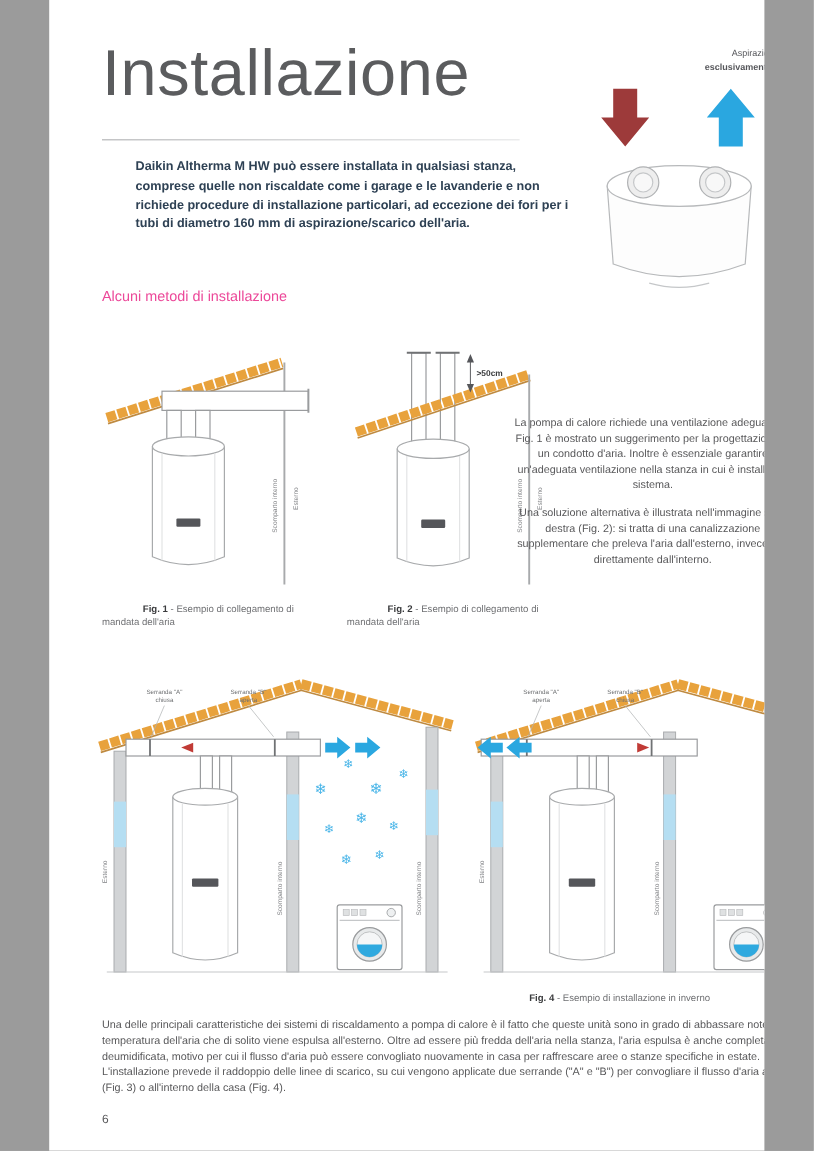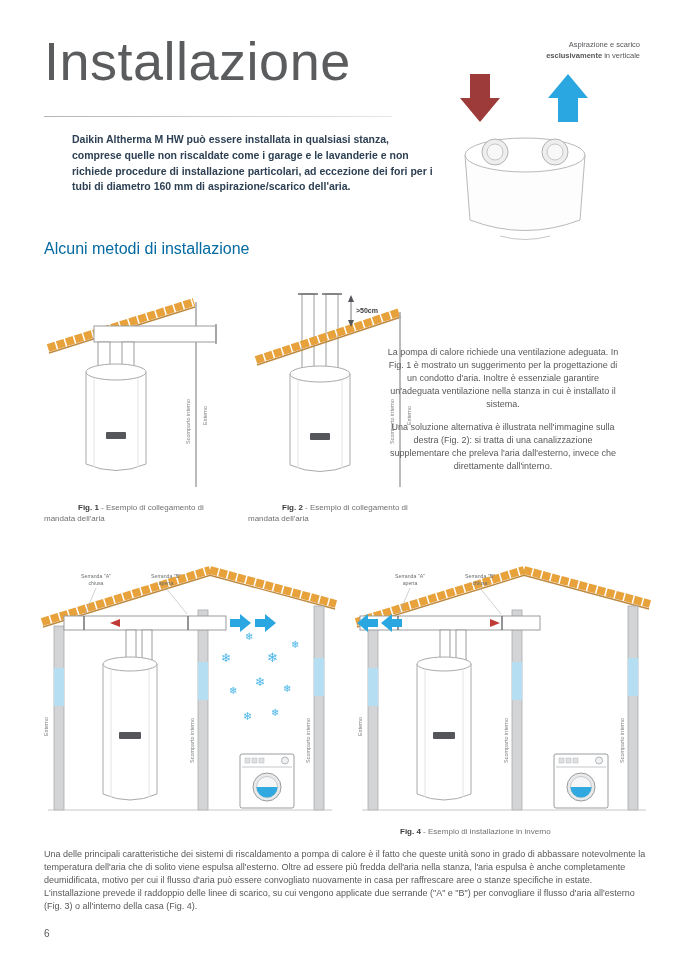--- a/index.html
+++ b/index.html
@@ -1,27 +1,27 @@
 <!DOCTYPE html>
 <html><head>
 <meta charset="utf-8">
 <style>
   * { box-sizing: border-box; }
   html,body { margin:0; padding:0; background:#9b9b9b; }
   .page {
-    position:relative; width:678px; height:959px; margin:0 auto;
+    position:relative; width:596px; height:959px; margin:0 auto;
     background:#ffffff; overflow:hidden;
     font-family:"Liberation Sans", sans-serif; color:#58585a;
   }
   .abs { position:absolute; }
   .title { font-size:54px; font-weight:300; color:#5b5c5e; letter-spacing:0.5px; }
   .rule { height:1px; background:linear-gradient(to right,#b4b5b7,#e6e7e8); }
   .vent-caption { font-size:7.5px; color:#55565a; text-align:right; line-height:1.4; }
   .intro { font-size:10.5px; font-weight:bold; color:#2e4154; line-height:1.5; }
-  .heading { font-size:16px; color:#0369a1; font-weight:normal; }
+  .heading { font-size:12px; color:#ec4899; font-weight:normal; }
   .bodytext { font-size:9px; color:#58585a; line-height:1.45; }
   .bodytext p { margin:0 0 10px 0; }
   .caption { font-size:8px; color:#6f7073; line-height:1.4; }
   .caption b { color:#3a3b3d;margin-left:34px; }
   .pagenum { font-size:10px; color:#58585a; }
   svg text { font-family:"Liberation Sans", sans-serif; }
   .diaglabel { fill:#808285; font-size:5.5px; }
   .serranda { fill:#6e7072; font-size:5.2px; text-anchor:middle; }
   .snow { fill:#49b5e8; }
   .dimtext { fill:#3a3b3d; font-size:7px; font-weight:bold; }

